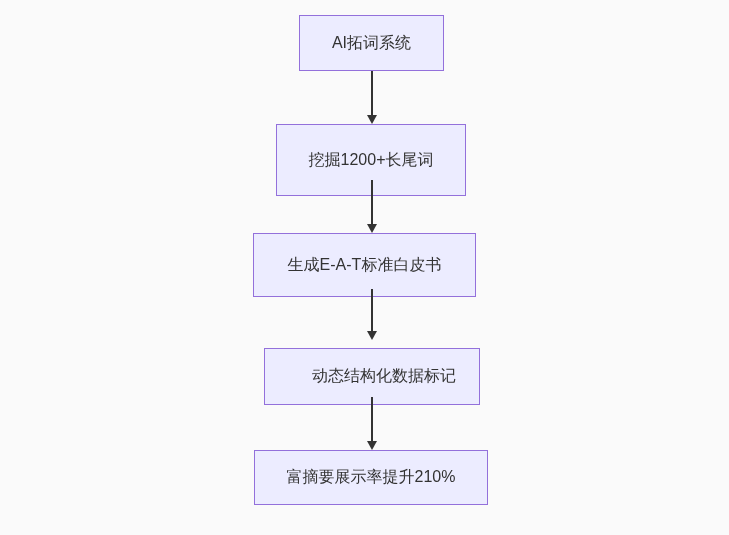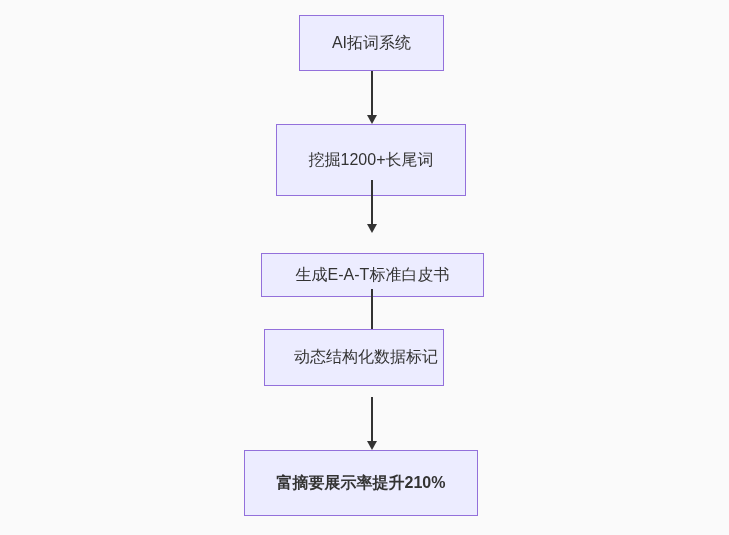--- a/index.html
+++ b/index.html
@@ -30,23 +30,23 @@
     justify-content: center;
     background: var(--node-fill);
     border: 1px solid var(--node-border);
     color: var(--node-text);
     font-size: 16px;
     text-align: right;
     white-space: nowrap;
   }
   .n1 { left: 299px; top: 15px;  width: 145px; height: 56px; }
   .n2 { left: 276px; top: 124px; width: 190px; height: 72px; }
-  .n3 { left: 261px; top: 233px; width: 223px; height: 44px; margin-top: 20px; }
-  .n4 { left: 264px; top: 329px; width: 180px; height: 57px; padding-left: 24px; }
-  .n5 { left: 244px; top: 450px; width: 234px; height: 66px; font-weight: bold; }
+  .n3 { left: 253px; top: 233px; width: 223px; height: 64px; }
+  .n4 { left: 264px; top: 348px; width: 216px; height: 57px; padding-left: 24px; }
+  .n5 { left: 254px; top: 450px; width: 234px; height: 55px; }
   .flow-edge {
     position: absolute;
     left: 366px;
     width: 11px;
     display: flex;
     flex-direction: column;
     align-items: center;
   }
   .e1 { top: 71px;  height: 53px; }
   .e2 { top: 180px; height: 53px; }

